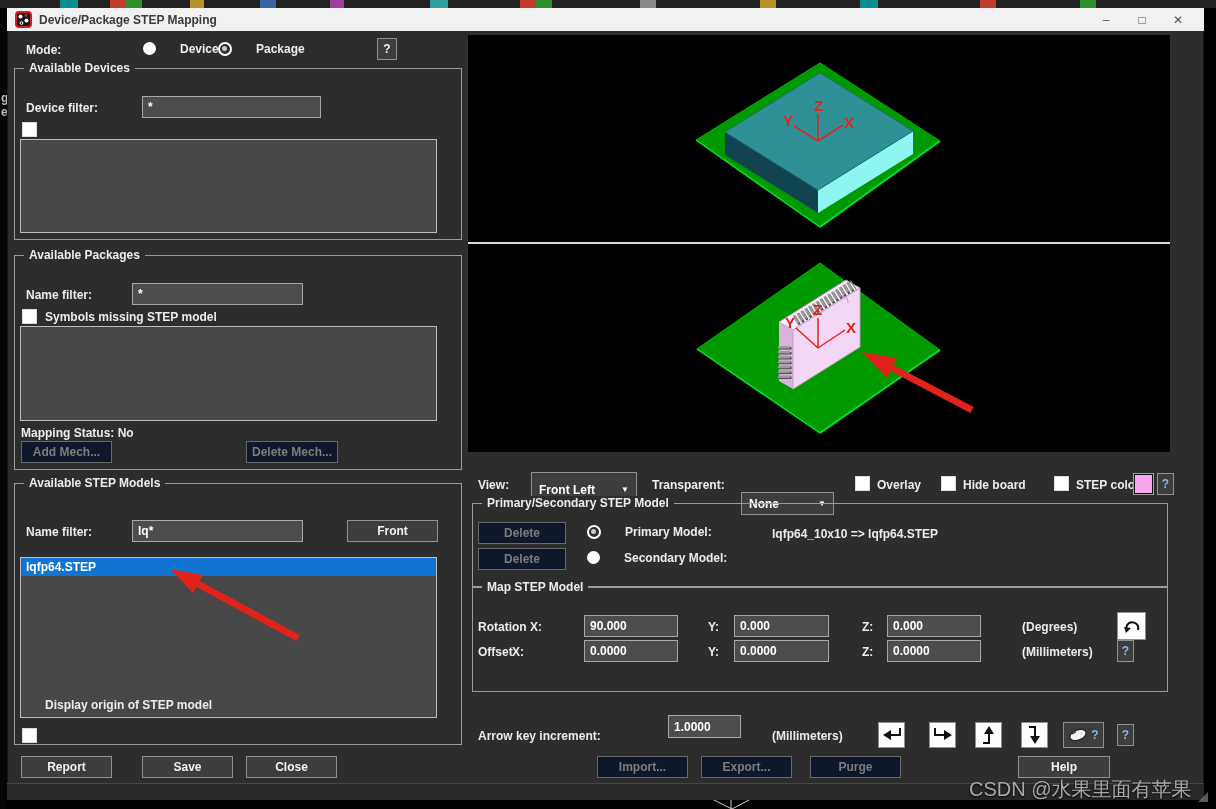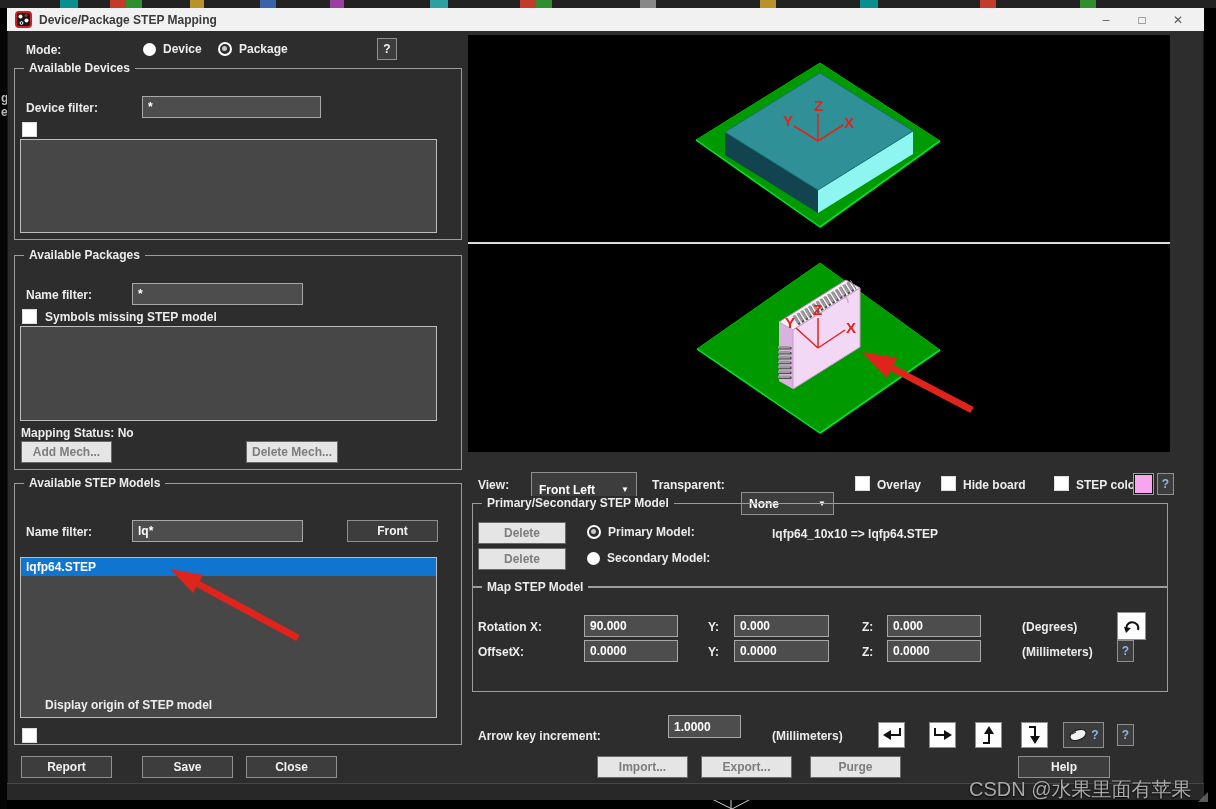--- a/index.html
+++ b/index.html
@@ -27,31 +27,31 @@
   .winbtn{width:36px;text-align:center;font-size:12px;cursor:default;}
   
   .label{position:absolute;color:#ececec;font-size:12px;font-weight:700;white-space:nowrap;}
   .input{position:absolute;background:#4d4d4d;border:1px solid #a8a8a8;color:#fff;font-size:12px;
     font-weight:700;display:flex;align-items:center;padding:0 5px;box-sizing:border-box;}
   .listbox{position:absolute;background:#474747;border:1px solid #bdbdbd;box-sizing:border-box;overflow:hidden;}
   .sel-row{height:18px;background:var(--accent_selection,#1074d1);color:#fff;font-size:12px;font-weight:700;
     display:flex;align-items:center;padding:0 5px;}
   .btn{position:absolute;background:#3d3d3d;border:1px solid #8f8f8f;color:#f2f2f2;font-size:12px;
     font-weight:700;display:flex;align-items:center;justify-content:center;box-sizing:border-box;cursor:default;}
-  .btn.disabled{color:#7d7d7d;border-color:#696969;background:#e5e5e5;}
+  .btn.disabled{color:#7d7d7d;border-color:#696969;background:#0f172a;}
   .btn.white{background:#fdfdfd;}
   .btn .q{color:#8db6e8;}
   .group{position:absolute;border:1px solid #9c9c9c;box-sizing:border-box;}
   .gtitle{position:absolute;top:-8px;left:9px;background:#2d2d2d;padding:0 5px;color:#ececec;
     font-size:12px;font-weight:700;white-space:nowrap;}
   .checkbox{position:absolute;width:15px;height:15px;background:#fff;border:1px solid #dcdcdc;box-sizing:border-box;}
   .radio{width:13px;height:13px;border-radius:50%;background:#fff;display:inline-block;}
   .radio.selected{background:#2d2d2d;border:2.5px solid #fff;box-sizing:border-box;position:relative;width:14px;height:14px;}
   .radio.selected::after{content:"";position:absolute;left:2px;top:2px;width:5px;height:5px;border-radius:50%;background:#c9c9c9;}
-  .radio-item{position:absolute;display:flex;align-items:center;gap:7px;}
+  .radio-item{position:absolute;display:flex;gap:24px;}
   .dropdown{position:absolute;background:#3d3d3d;border:1px solid #8f8f8f;color:#fff;font-size:12px;
     font-weight:700;display:flex;align-items:center;box-sizing:border-box;padding:0 7px;justify-content:space-between;}
   .chev{font-size:8px;color:#fff;}
   .viewport{position:absolute;background:#000;}
   .separator{position:absolute;background:#dcdcdc;}
   .swatch-wrap{position:absolute;border:1px solid #9c9c9c;padding:1px;background:#111;box-sizing:border-box;}
   .swatch-fill{width:100%;height:100%;}
   .watermark{position:absolute;color:#a8a8a8;font-size:20px;white-space:nowrap;text-shadow:0 1px 2px #000;}
   .grip{position:absolute;width:0;height:0;border-left:10px solid transparent;border-bottom:10px solid #6f6f6f;opacity:.8;}
   .bstrip1{position:absolute;background:#474747;}

